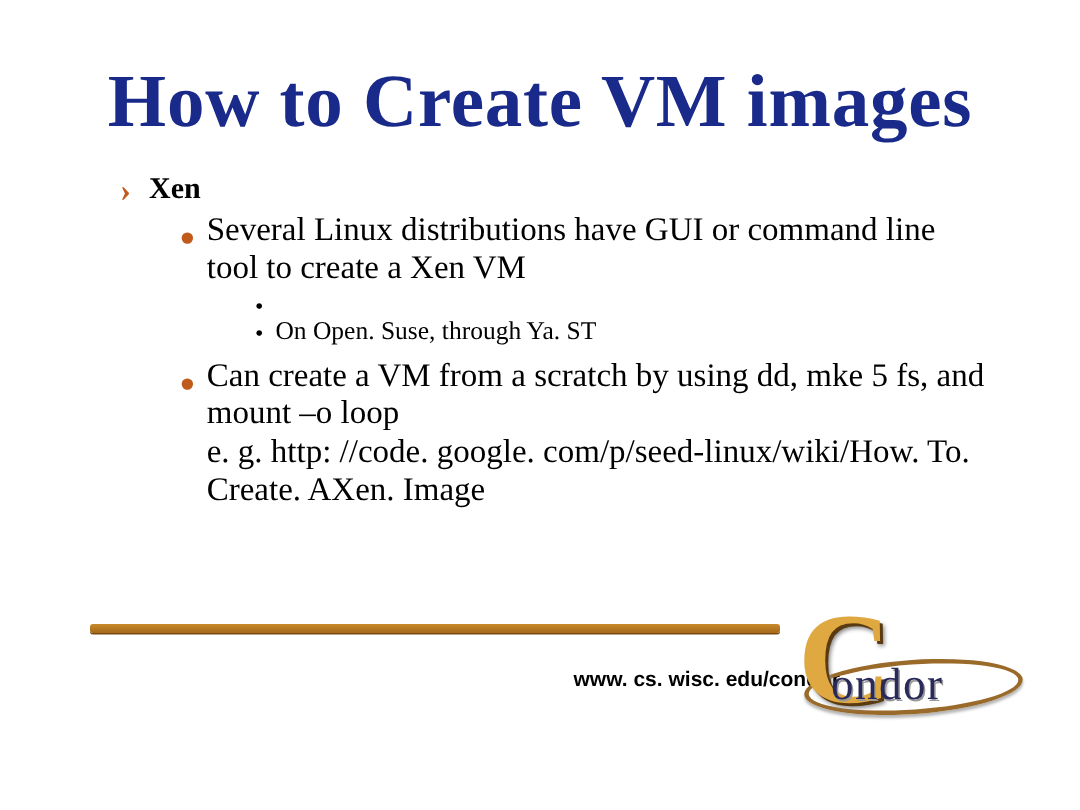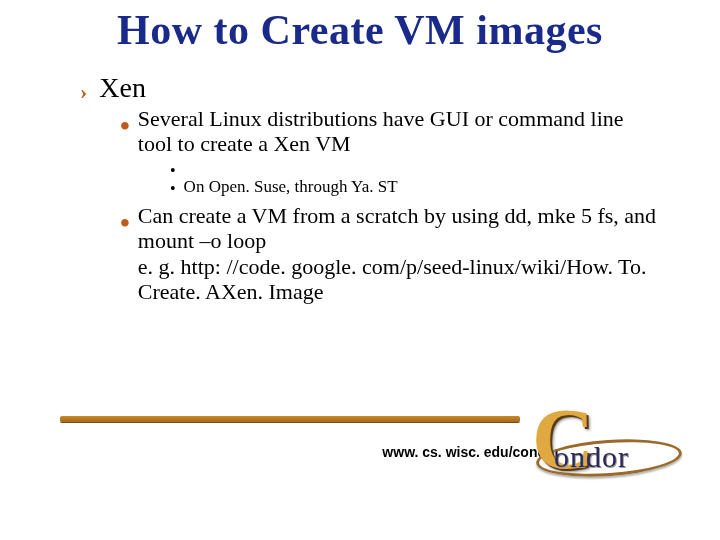--- a/index.html
+++ b/index.html
@@ -7,46 +7,46 @@
     padding: 0;
     width: 720px;
     height: 540px;
     background: #fff;
     font-family: "Comic Sans MS", "Comic Sans", cursive;
     color: #000;
     position: relative;
     overflow: hidden;
   }
   .title {
-    font-size: 42px;
+    font-size: 50px;
     font-weight: bold;
     color: #1a2a8a;
     text-align: center;
-    margin-top: 6px;
+    margin-top: 38px;
     letter-spacing: 0.5px;
   }
   .content {
     margin: 18px 60px 0 80px;
   }
   .l1 {
     display: flex;
     align-items: baseline;
     margin-bottom: 2px;
   }
   .l1-mark {
     color: #c05a1a;
     font-size: 22px;
     margin-right: 12px;
     font-weight: bold;
     line-height: 1;
     transform: translateY(2px);
   }
   .l1-text {
-    font-size: 28px;
-    font-weight: normal;
+    font-size: 20px;
+    font-weight: bold;
   }
   .l2 {
     display: flex;
     align-items: flex-start;
     margin-left: 40px;
     margin-top: 2px;
   }
   .l2-mark {
     color: #c05a1a;
     font-size: 28px;

